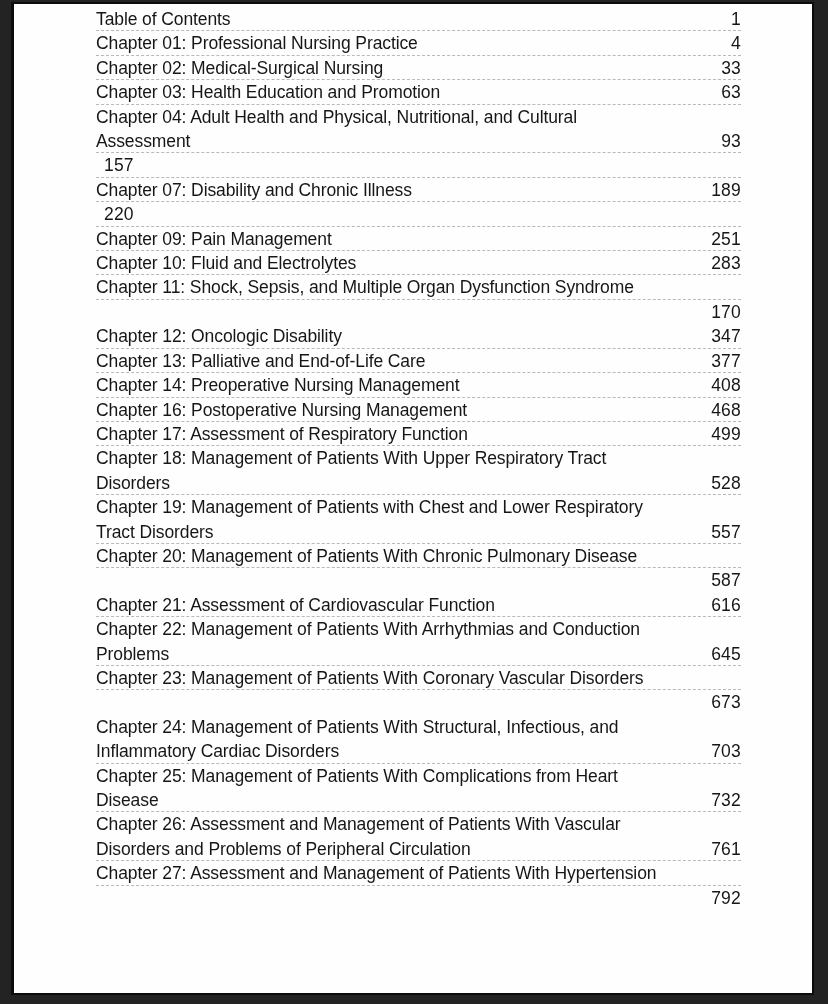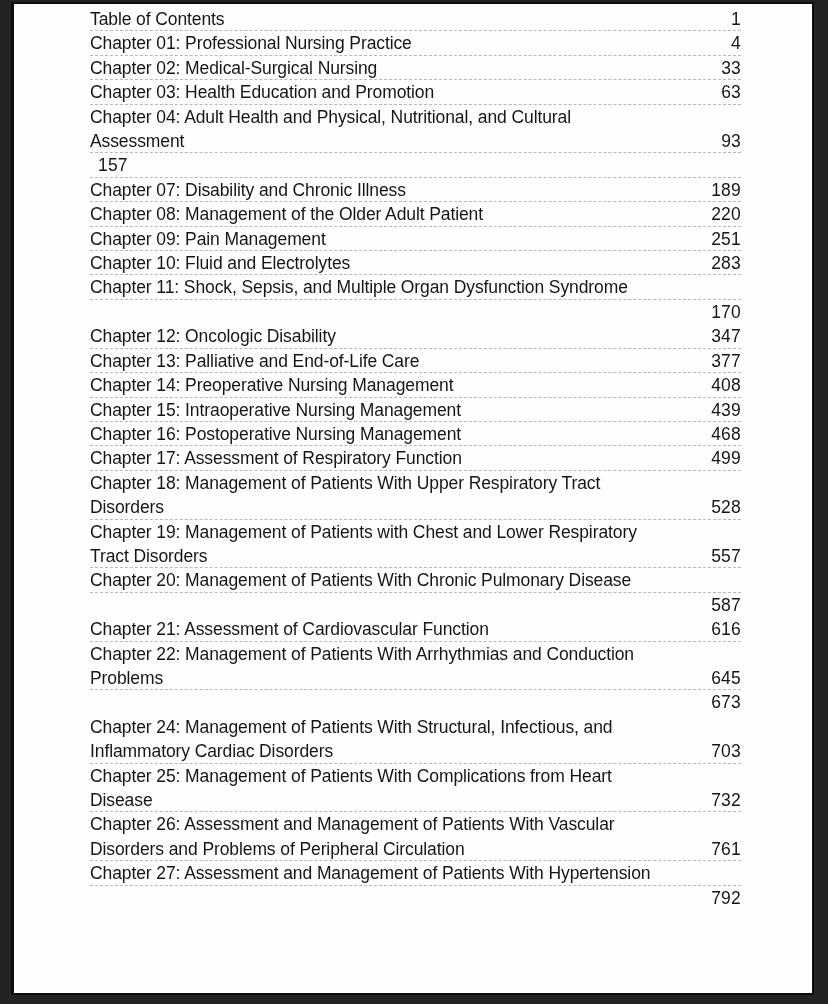--- a/index.html
+++ b/index.html
@@ -39,20 +39,21 @@
     width: 651px;
   }
   .toc-row {
     display: flex;
     justify-content: space-between;
     align-items: baseline;
     height: 24.42px;
     line-height: 24.42px;
     font-size: 17.5px;
     color: var(--text-color);
+    margin-left: 6px;
   }
   .toc-row.underlined {
     border-bottom: 1px dashed var(--leader-color);
   }
   .toc-entry-title {
     white-space: nowrap;
     letter-spacing: -0.1px;
   }
   .toc-entry-page {
     text-align: right;
@@ -91,21 +92,20 @@
     <span class="toc-entry-page">93</span>
   </div>
         <div class="toc-row underlined">
     <span class="toc-entry-page">157</span>
   </div>
         <div class="toc-row underlined">
     <span class="toc-entry-title">Chapter 07: Disability and Chronic Illness</span>
     <span class="toc-entry-page">189</span>
   </div>
         <div class="toc-row underlined">
-    <span class="toc-entry-title">Chapter 08: Management of the Older Adult Patient</span>
     <span class="toc-entry-page">220</span>
   </div>
         <div class="toc-row underlined">
     <span class="toc-entry-title">Chapter 09: Pain Management</span>
     <span class="toc-entry-page">251</span>
   </div>
         <div class="toc-row underlined">
     <span class="toc-entry-title">Chapter 10: Fluid and Electrolytes</span>
     <span class="toc-entry-page">283</span>
   </div>
@@ -123,24 +123,20 @@
   </div>
         <div class="toc-row underlined">
     <span class="toc-entry-title">Chapter 13: Palliative and End-of-Life Care</span>
     <span class="toc-entry-page">377</span>
   </div>
         <div class="toc-row underlined">
     <span class="toc-entry-title">Chapter 14: Preoperative Nursing Management</span>
     <span class="toc-entry-page">408</span>
   </div>
         <div class="toc-row underlined">
-    <span class="toc-entry-title">Chapter 15: Intraoperative Nursing Management</span>
-    <span class="toc-entry-page">439</span>
-  </div>
-        <div class="toc-row underlined">
     <span class="toc-entry-title">Chapter 16: Postoperative Nursing Management</span>
     <span class="toc-entry-page">468</span>
   </div>
         <div class="toc-row underlined">
     <span class="toc-entry-title">Chapter 17: Assessment of Respiratory Function</span>
     <span class="toc-entry-page">499</span>
   </div>
         <div class="toc-row">
     <span class="toc-entry-title">Chapter 18: Management of Patients With Upper Respiratory Tract</span>
     <span class="toc-entry-page"></span>
@@ -169,20 +165,24 @@
     <span class="toc-entry-title">Chapter 21: Assessment of Cardiovascular Function</span>
     <span class="toc-entry-page">616</span>
   </div>
         <div class="toc-row">
     <span class="toc-entry-title">Chapter 22: Management of Patients With Arrhythmias and Conduction</span>
     <span class="toc-entry-page"></span>
   </div>
         <div class="toc-row underlined">
     <span class="toc-entry-title">Problems</span>
     <span class="toc-entry-page">645</span>
+  </div>
+        <div class="toc-row underlined">
+    <span class="toc-entry-title">Chapter 23: Management of Patients With Coronary Vascular Disorders</span>
+    <span class="toc-entry-page"></span>
   </div>
         <div class="toc-row">
     <span class="toc-entry-title"></span>
     <span class="toc-entry-page">673</span>
   </div>
         <div class="toc-row">
     <span class="toc-entry-title">Chapter 24: Management of Patients With Structural, Infectious, and</span>
     <span class="toc-entry-page"></span>
   </div>
         <div class="toc-row underlined">

